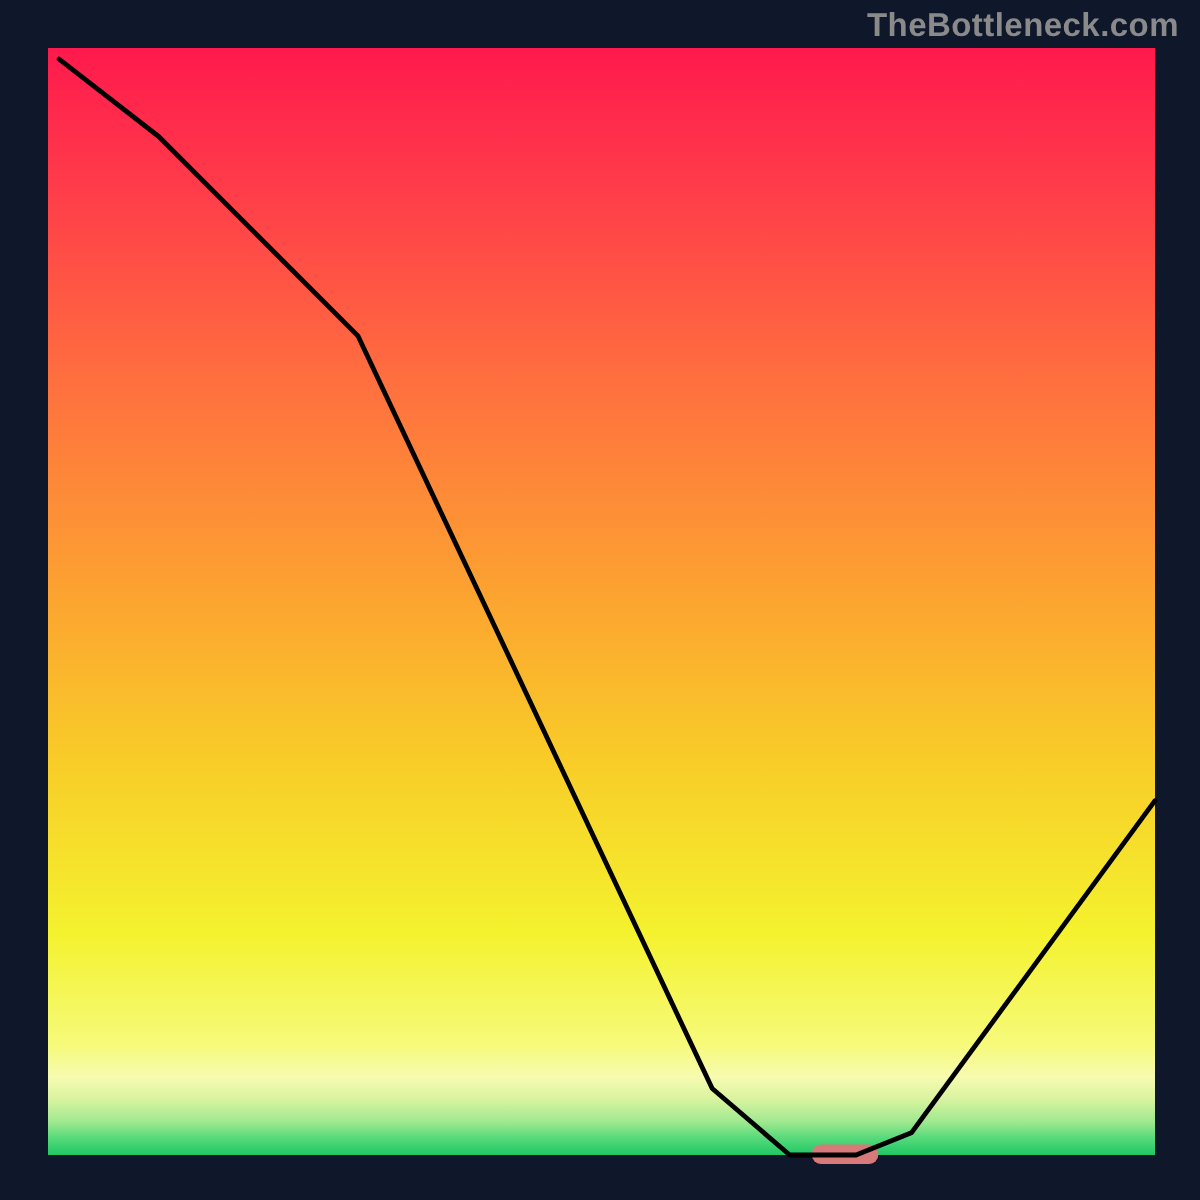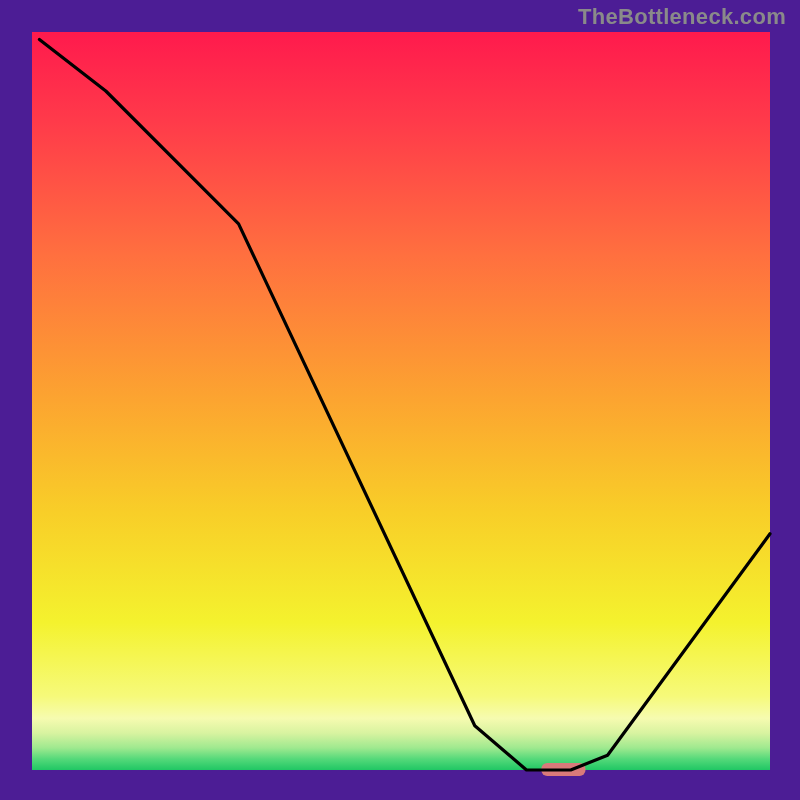--- a/index.html
+++ b/index.html
@@ -7,21 +7,21 @@
     padding: 0;
     width: 800px;
     height: 800px;
     background: #000;
     overflow: hidden;
   }
   .frame {
     position: relative;
     width: 800px;
     height: 800px;
-    background: #4c1d95;
+    background: #0f172a;
   }
   .watermark {
     position: absolute;
     top: 4px;
     right: 14px;
     font-family: Arial, Helvetica, sans-serif;
     font-size: 22px;
     font-weight: 600;
     color: #8a8a8a;
     letter-spacing: 0.3px;

